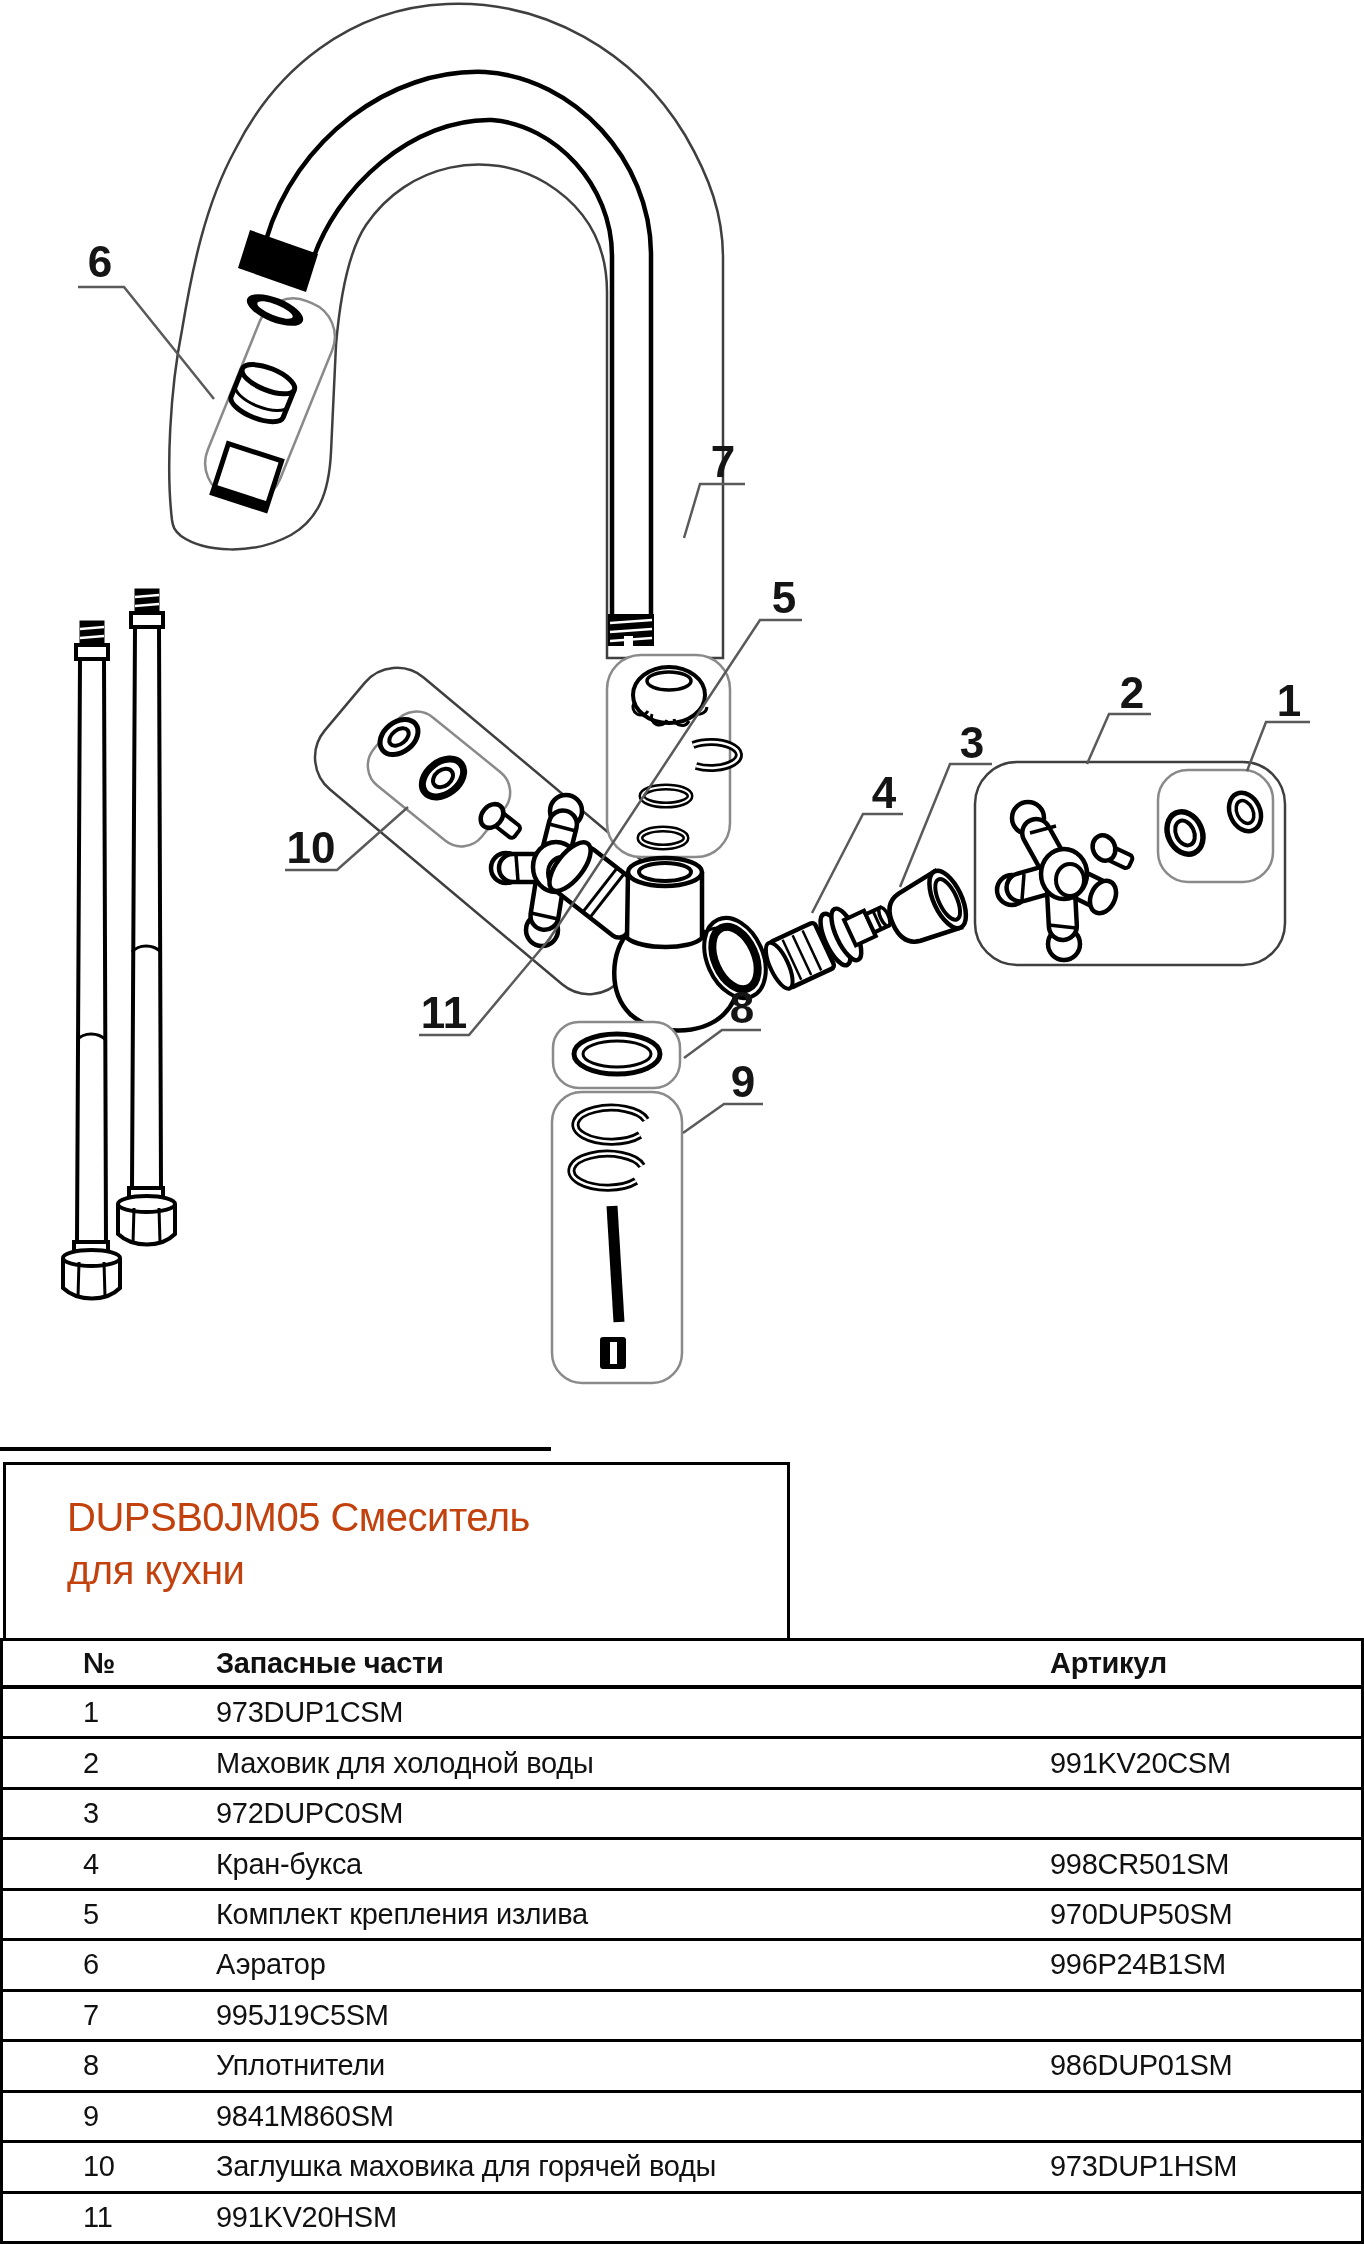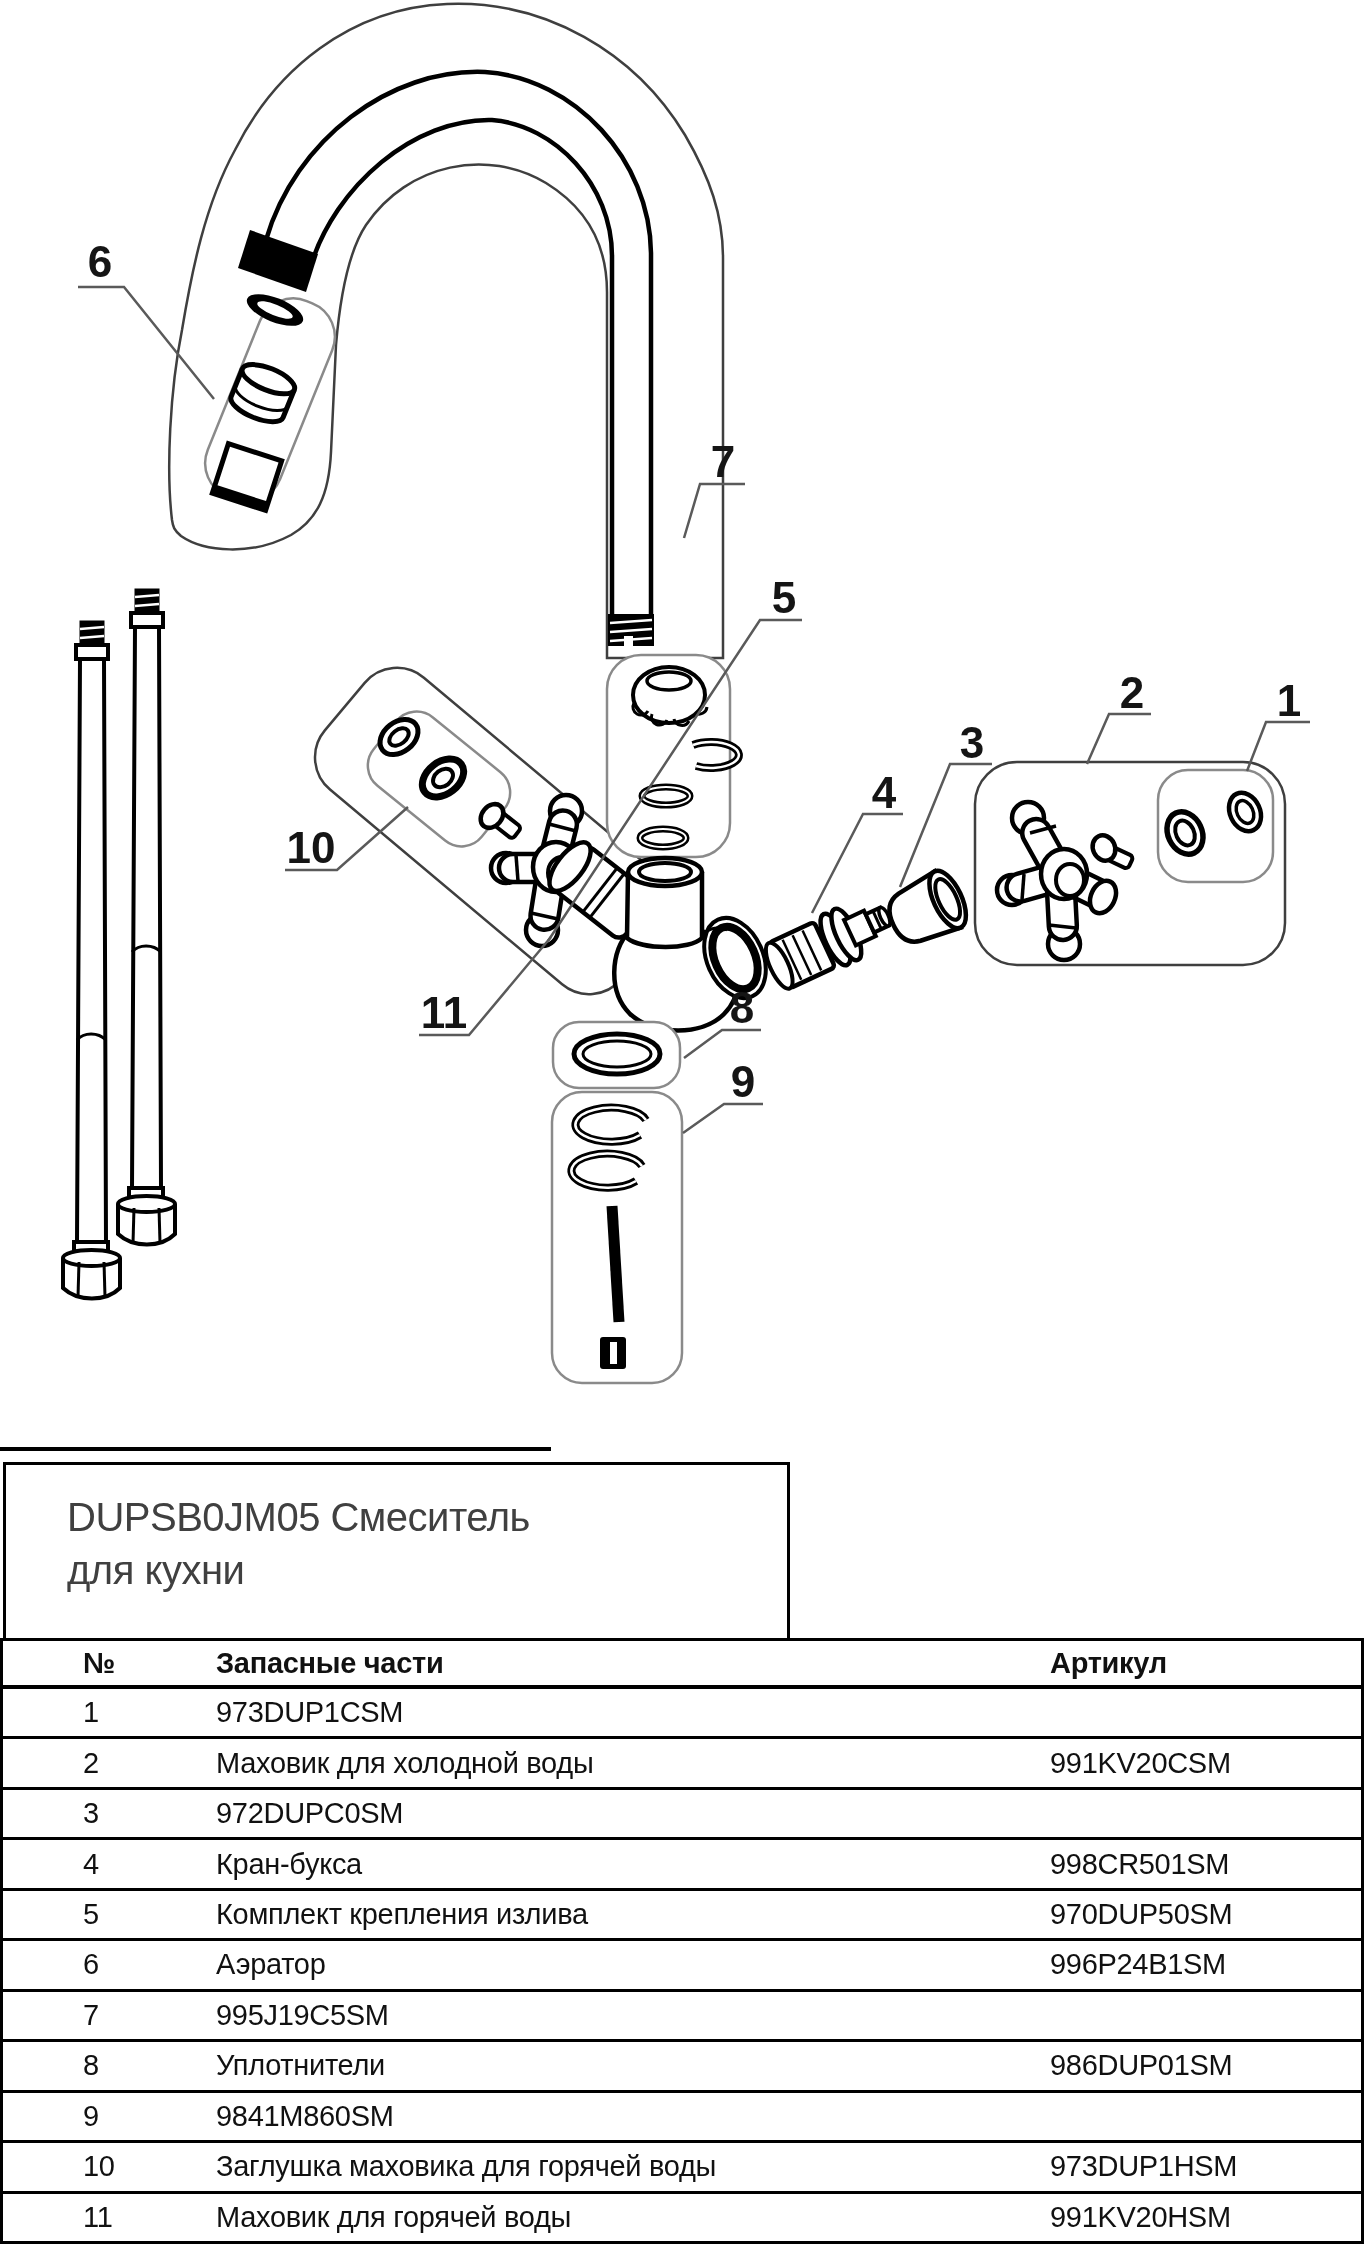--- a/index.html
+++ b/index.html
@@ -3,21 +3,21 @@
 <meta charset="utf-8">
 <style>
   html,body{margin:0;padding:0;background:#fff;}
   .page{position:relative;width:1364px;height:2244px;background:#fff;overflow:hidden;
         font-family:"Liberation Sans",sans-serif;color:#111;}
   .diagram-svg{position:absolute;top:0;left:0;}
   .rule-top-left{position:absolute;left:0;top:1447px;width:551px;height:4px;background:#000;}
   .title-box{position:absolute;left:3px;top:1462px;width:781px;height:173px;
              border:3px solid #000;border-bottom:none;box-sizing:content-box;}
   .title-text{padding:26px 0 0 61px;font-size:40px;line-height:53px;font-weight:500;
-              letter-spacing:-0.5px;color:#404040;}
+              letter-spacing:-0.5px;color:#c2410c;}
   .parts-table{position:absolute;left:0;top:1638px;width:1364px;height:606px;box-sizing:border-box;
                border-top:3px solid #000;border-left:3px solid #000;border-right:3px solid #000;
                border-bottom:3px solid #000;display:flex;flex-direction:column;}
   .t-head{height:44px;flex:0 0 44px;border-bottom:4px solid #000;display:grid;
           grid-template-columns:213px 834px 311px;align-items:center;font-weight:700;}
   .t-row{flex:1;border-bottom:3px solid #000;display:grid;
          grid-template-columns:213px 834px 311px;align-items:center;}
   .t-row:last-child{border-bottom:none;}
   .c-num{padding-left:80px;}
   .parts-table span{font-size:29px;letter-spacing:-0.3px;white-space:nowrap;}
@@ -328,19 +328,18 @@
           <span class="c-num">9</span>
           <span class="c-sku">9841M860SM</span>
         </div>
         <div class="t-row">
           <span class="c-num">10</span>
           <span class="c-name">Заглушка маховика для горячей воды</span>
           <span class="c-sku">973DUP1HSM</span>
         </div>
         <div class="t-row">
           <span class="c-num">11</span>
-          <span class="c-name">Маховик для горячей воды</span>
           <span class="c-sku">991KV20HSM</span>
         </div>
       </div>
   </div>
 
 </div>
 
 </body></html>

